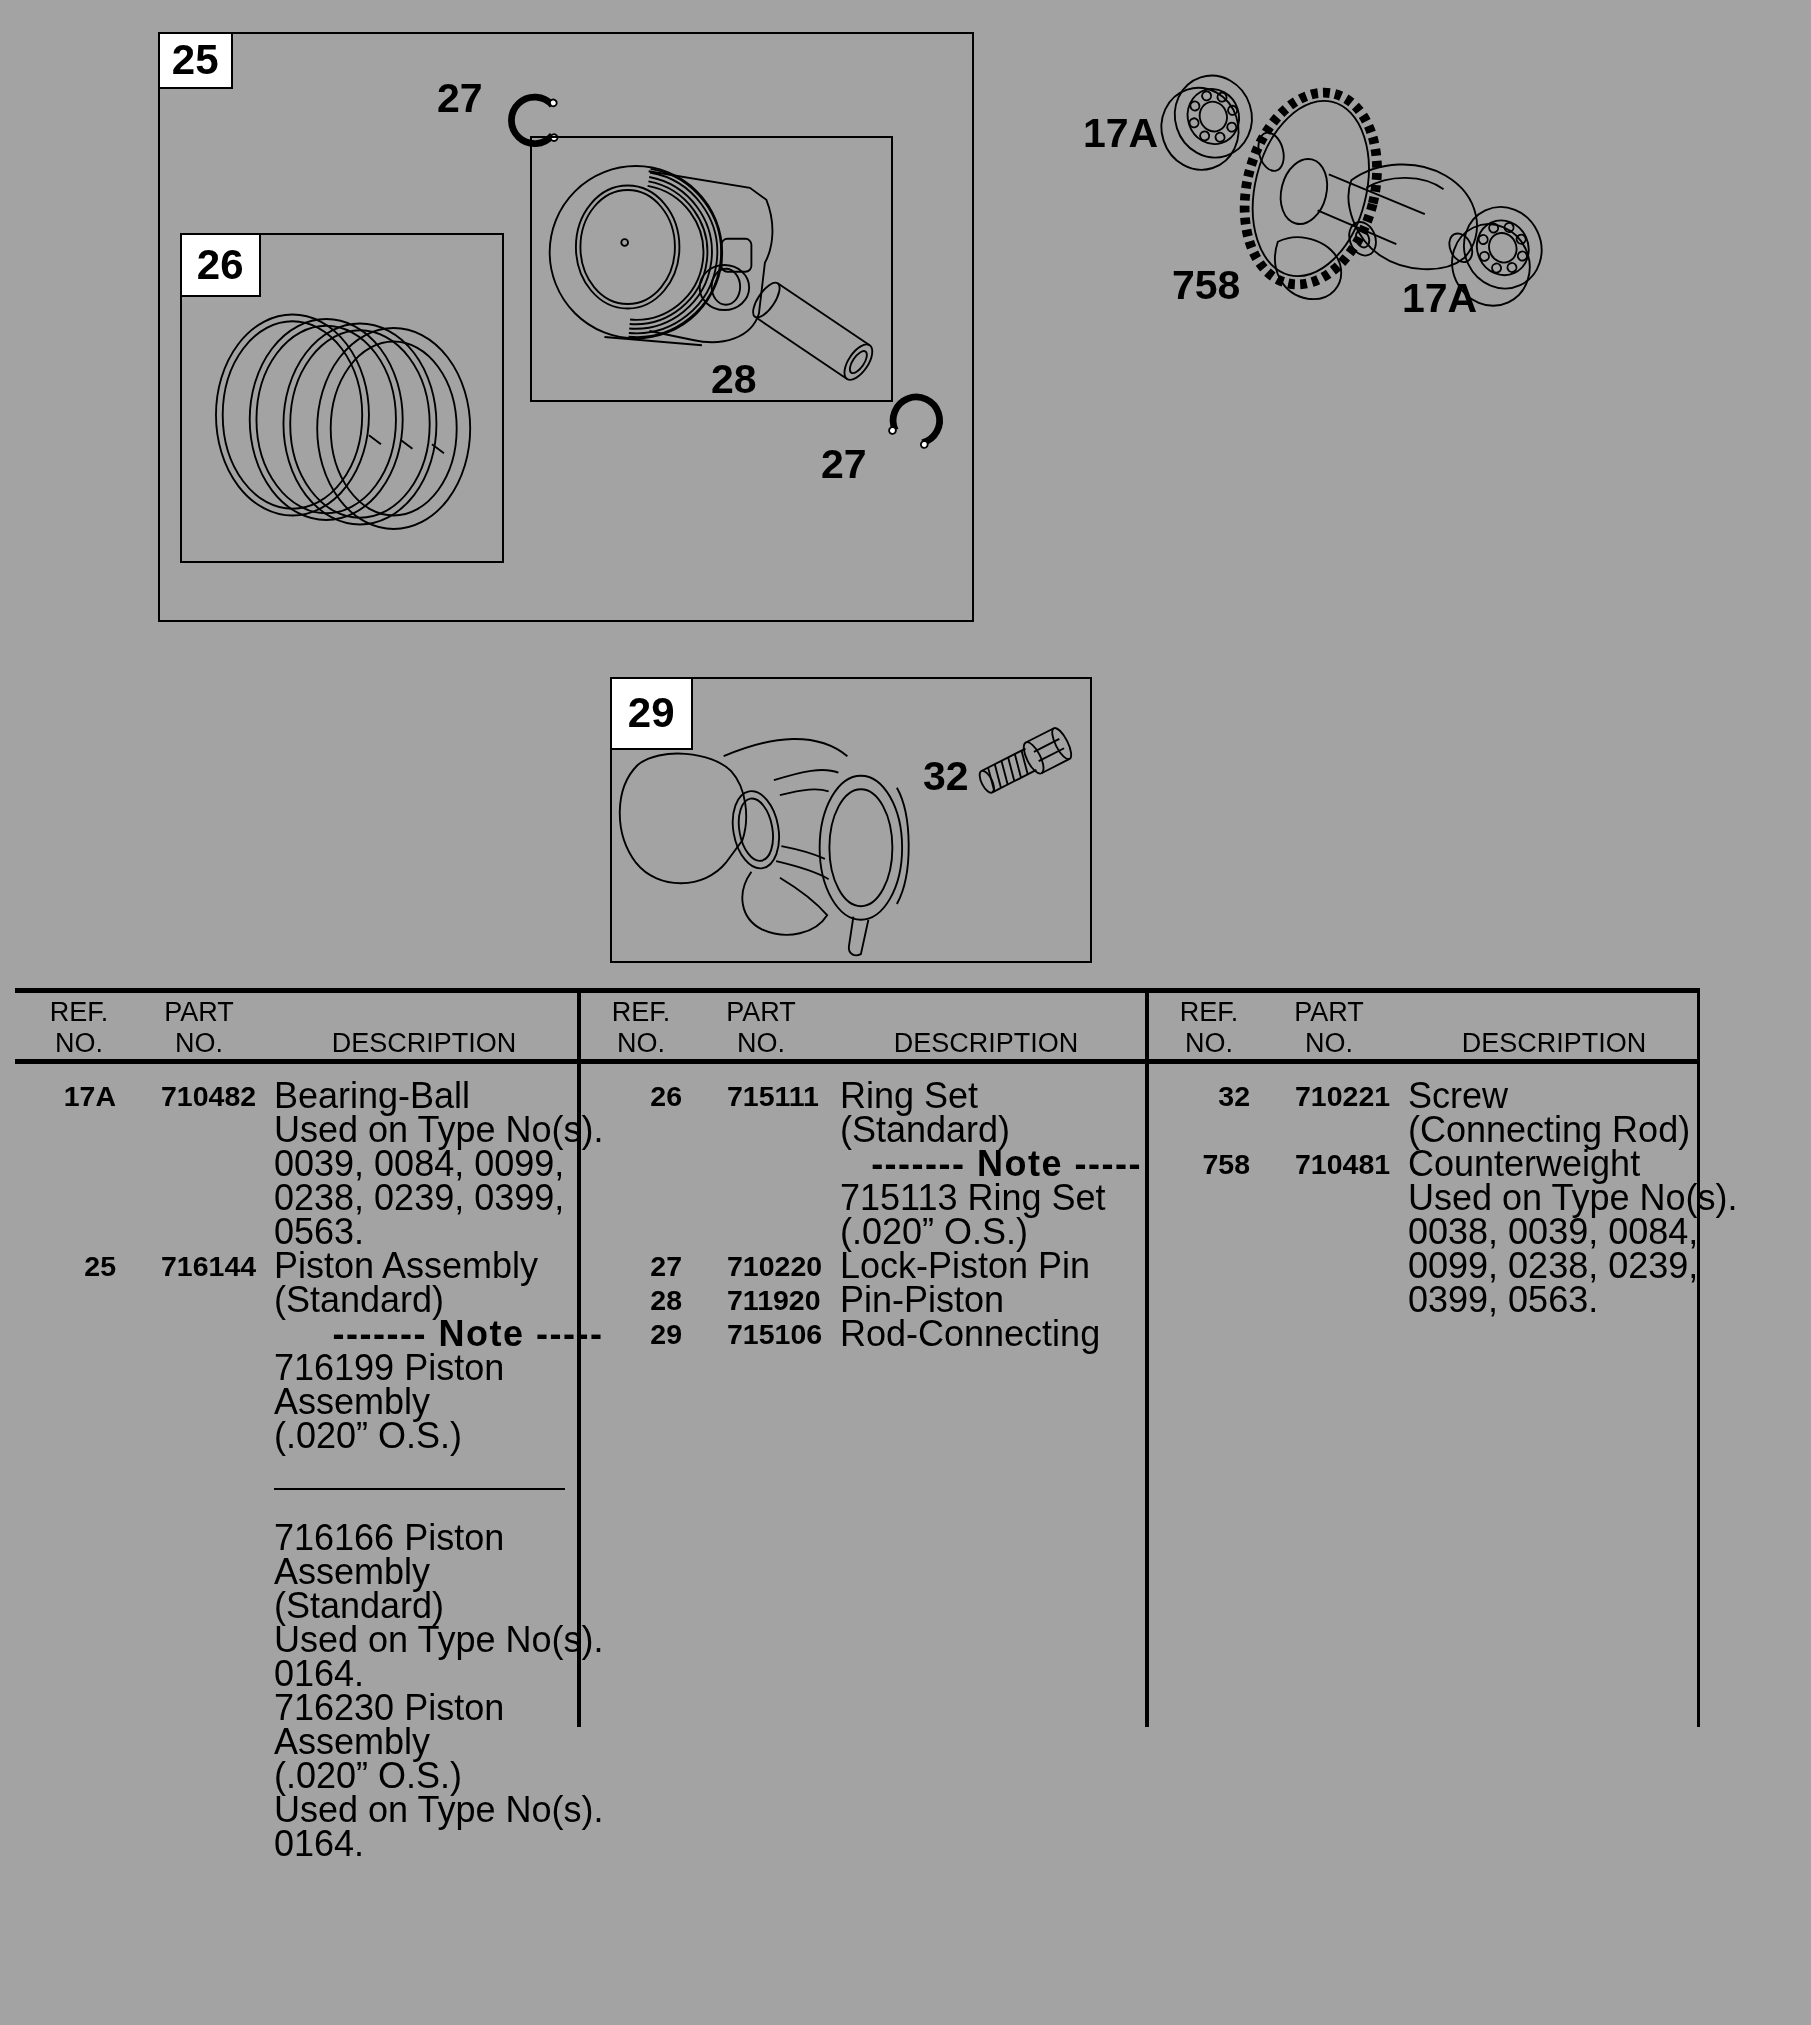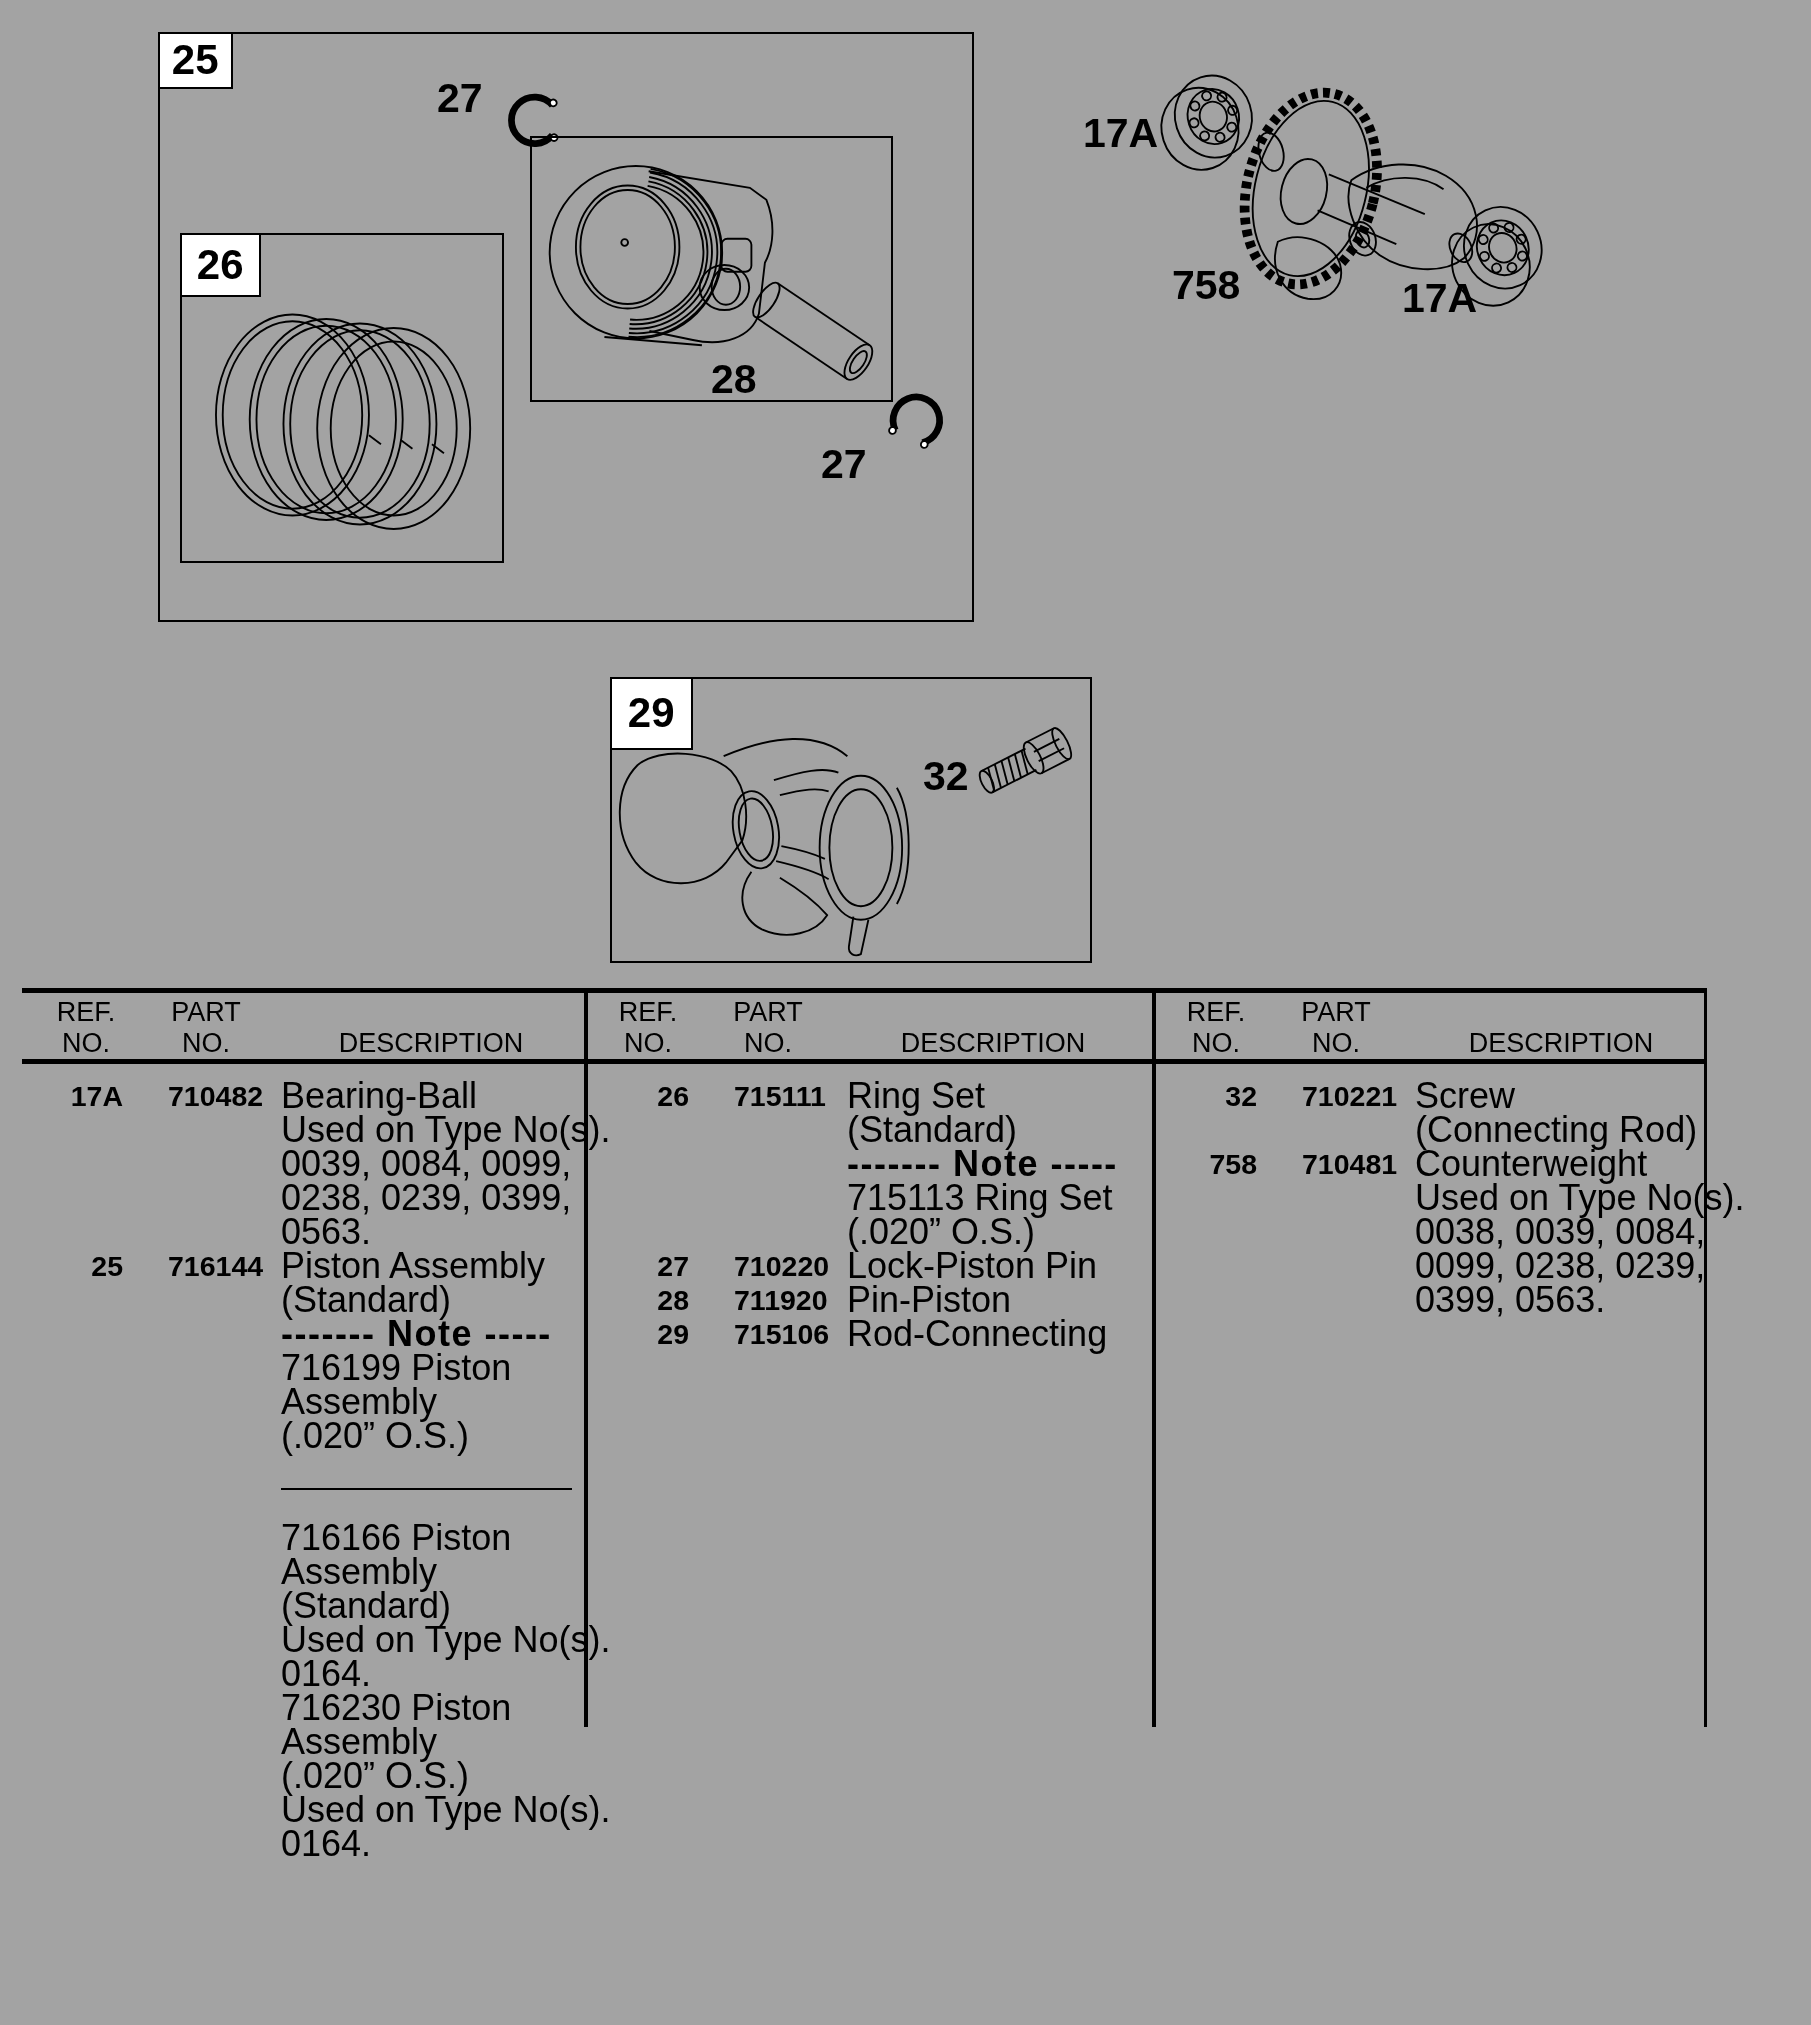--- a/index.html
+++ b/index.html
@@ -25,21 +25,21 @@
       white-space:nowrap;}
   #c27top{left:437px;top:78px;}
   #c28{left:711px;top:359px;}
   #c27bot{left:821px;top:444px;}
   #c17aLeft{left:1083px;top:113px;}
   #c758{left:1172px;top:265px;}
   #c17aRight{left:1402px;top:278px;}
   #c32{left:923px;top:756px;}
 
   
-  .parts-table{position:absolute;left:22px;top:988px;width:1685px;height:739px;
+  .parts-table{position:absolute;left:15px;top:988px;width:1685px;height:739px;
       border-top:5.3px solid #000;border-right:3.8px solid #000;box-sizing:border-box;}
   .thead{position:relative;height:66px;border-bottom:5.3px solid #000;}
   .hgroup{position:absolute;top:0;height:66px;}
   .hcell{position:absolute;font-size:27px;line-height:31.5px;text-align:center;padding-top:3.8px;}
   .hg0{left:0;} .hg1{left:562px;} .hg2{left:1130px;}
   .h-ref{left:19px;width:90px;}
   .h-part{left:124px;width:120px;}
   .h-desc{left:289px;width:240px;padding-top:35px;}
   .vdiv{position:absolute;top:0;bottom:0;width:3.8px;background:#000;}
   #vd1{left:562px;} #vd2{left:1130px;}
@@ -47,21 +47,21 @@
   #tcol0{left:0;width:559px;}
   #tcol1{left:566px;width:561px;}
   #tcol2{left:1134px;width:548px;}
   .part-row{display:grid;grid-template-columns:101px 158px 1fr;align-items:start;}
   .ref-cell,.part-cell{font-weight:bold;font-size:28.5px;line-height:34px;white-space:nowrap;}
   .ref-cell{text-align:right;}
   .part-cell{padding-left:45px;}
   .desc-cell{font-size:36px;line-height:34px;}
   .line{white-space:nowrap;line-height:34px;}
   .line b{font-weight:normal;}
-  .line.note{font-weight:bold;letter-spacing:1.5px;}
+  .line.note{font-weight:bold;letter-spacing:1.5px;text-align:right;}
   .line.rule{height:68px;position:relative;}
   .line.rule::after{content:"";position:absolute;left:0;top:35px;width:291px;
       border-top:2.3px solid #000;}
 </style>
 </head>
 <body>
 
 <div class="page">
 
   <div class="figure">

